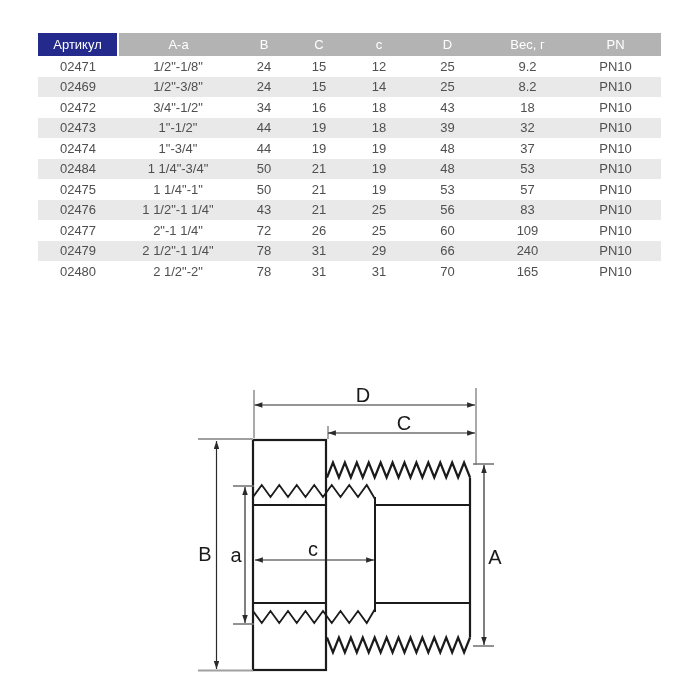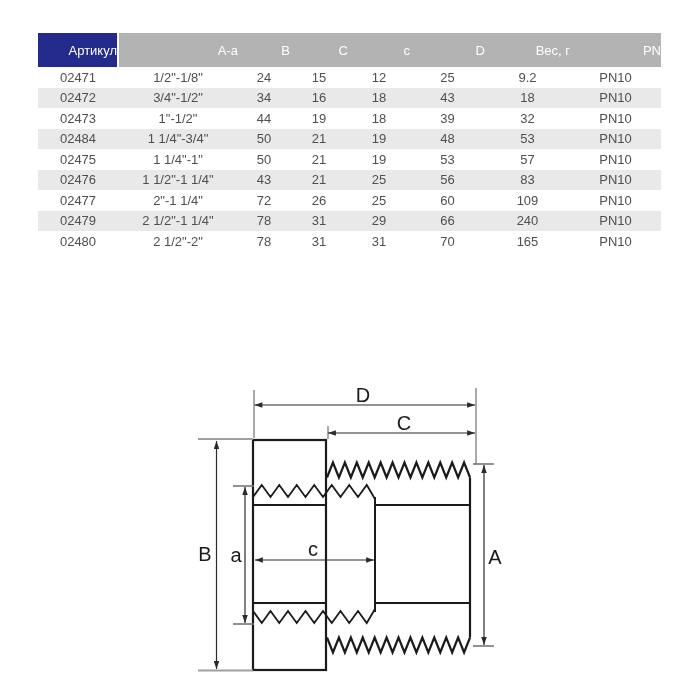--- a/index.html
+++ b/index.html
@@ -6,22 +6,22 @@
   body{
     width:700px;height:700px;background:#ffffff;position:relative;overflow:hidden;
     font-family:"Liberation Sans",sans-serif;
     --header-blue:#232a8c;--header-gray:#b3b3b3;--row-alt:#e9e9e9;--cell-text:#4f4f4f;
   }
   .spec-table{
     position:absolute;left:38px;top:33px;width:623px;
     border-collapse:collapse;table-layout:fixed;font-size:13px;
   }
   .spec-table th{
-    height:34px;font-weight:400;color:#ffffff;background:var(--header-gray);
-    text-align:right;padding:0;font-size:13px;
+    height:23px;font-weight:400;color:#ffffff;background:var(--header-gray);
+    text-align:center;padding:0;font-size:13px;
   }
   .spec-table th.th-article{background:var(--header-blue);border-right:2px solid #ffffff;}
   .spec-table td{
     height:20.5px;text-align:center;color:var(--cell-text);padding:0;font-size:13px;
     white-space:nowrap;overflow:hidden;
   }
   .spec-table tbody tr:nth-child(even){background:var(--row-alt);}
   .drawing{position:absolute;left:0;top:0;width:700px;height:700px;}
   .dim-label{font-size:20px;fill:#1a1a1a;text-anchor:middle;font-family:"Liberation Sans",sans-serif;}
   .outline{fill:none;stroke:#1b1b1b;stroke-width:2.2;stroke-linejoin:miter;}
@@ -64,37 +64,57 @@
           <td>02471</td>
           <td>1/2"-1/8"</td>
           <td>24</td>
           <td>15</td>
           <td>12</td>
           <td>25</td>
           <td>9.2</td>
           <td>PN10</td>
         </tr>
         <tr>
+          <td>02469</td>
+          <td>1/2"-3/8"</td>
+          <td>24</td>
+          <td>15</td>
+          <td>14</td>
+          <td>25</td>
+          <td>8.2</td>
+          <td>PN10</td>
+        </tr>
+        <tr>
           <td>02472</td>
           <td>3/4"-1/2"</td>
           <td>34</td>
           <td>16</td>
           <td>18</td>
           <td>43</td>
           <td>18</td>
           <td>PN10</td>
         </tr>
         <tr>
           <td>02473</td>
           <td>1"-1/2"</td>
           <td>44</td>
           <td>19</td>
           <td>18</td>
           <td>39</td>
           <td>32</td>
+          <td>PN10</td>
+        </tr>
+        <tr>
+          <td>02474</td>
+          <td>1"-3/4"</td>
+          <td>44</td>
+          <td>19</td>
+          <td>19</td>
+          <td>48</td>
+          <td>37</td>
           <td>PN10</td>
         </tr>
         <tr>
           <td>02484</td>
           <td>1 1/4"-3/4"</td>
           <td>50</td>
           <td>21</td>
           <td>19</td>
           <td>48</td>
           <td>53</td>

